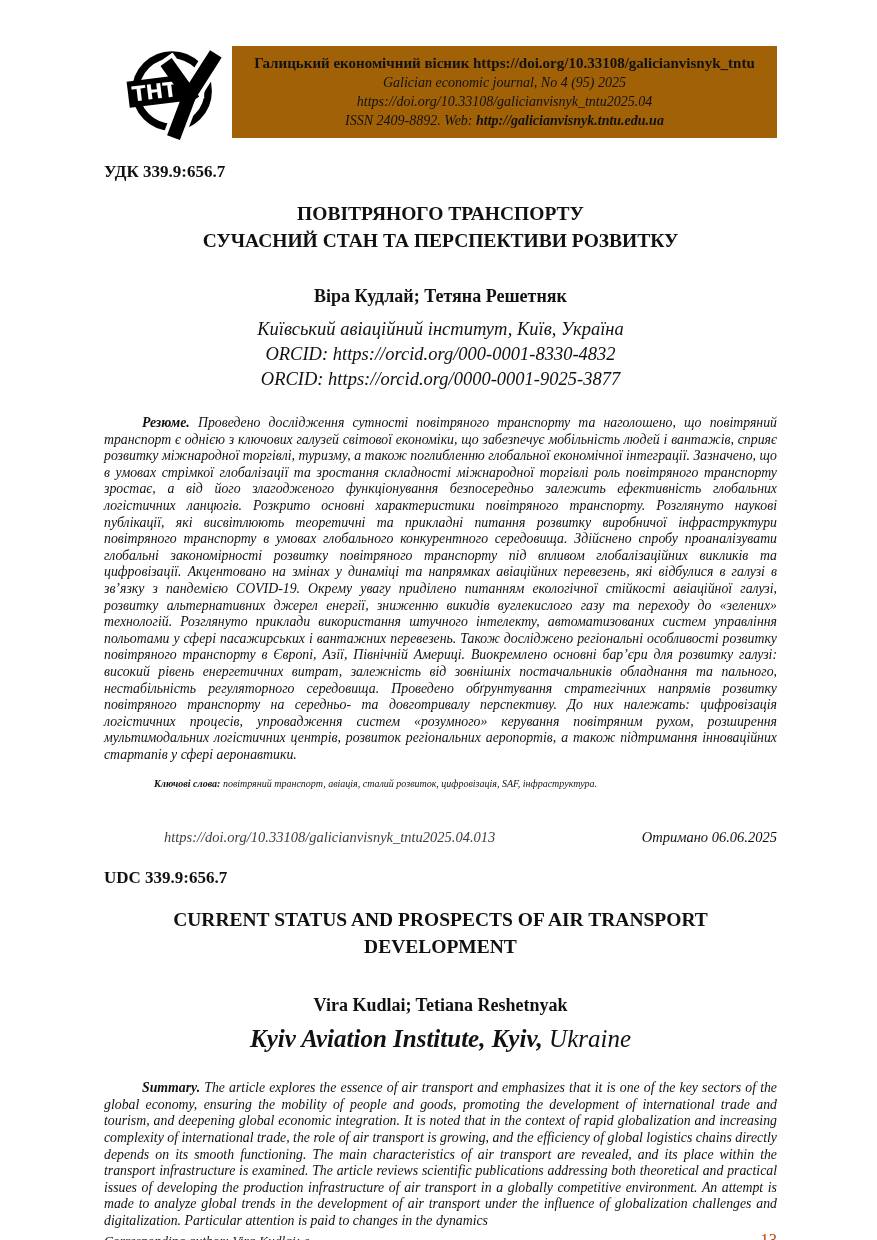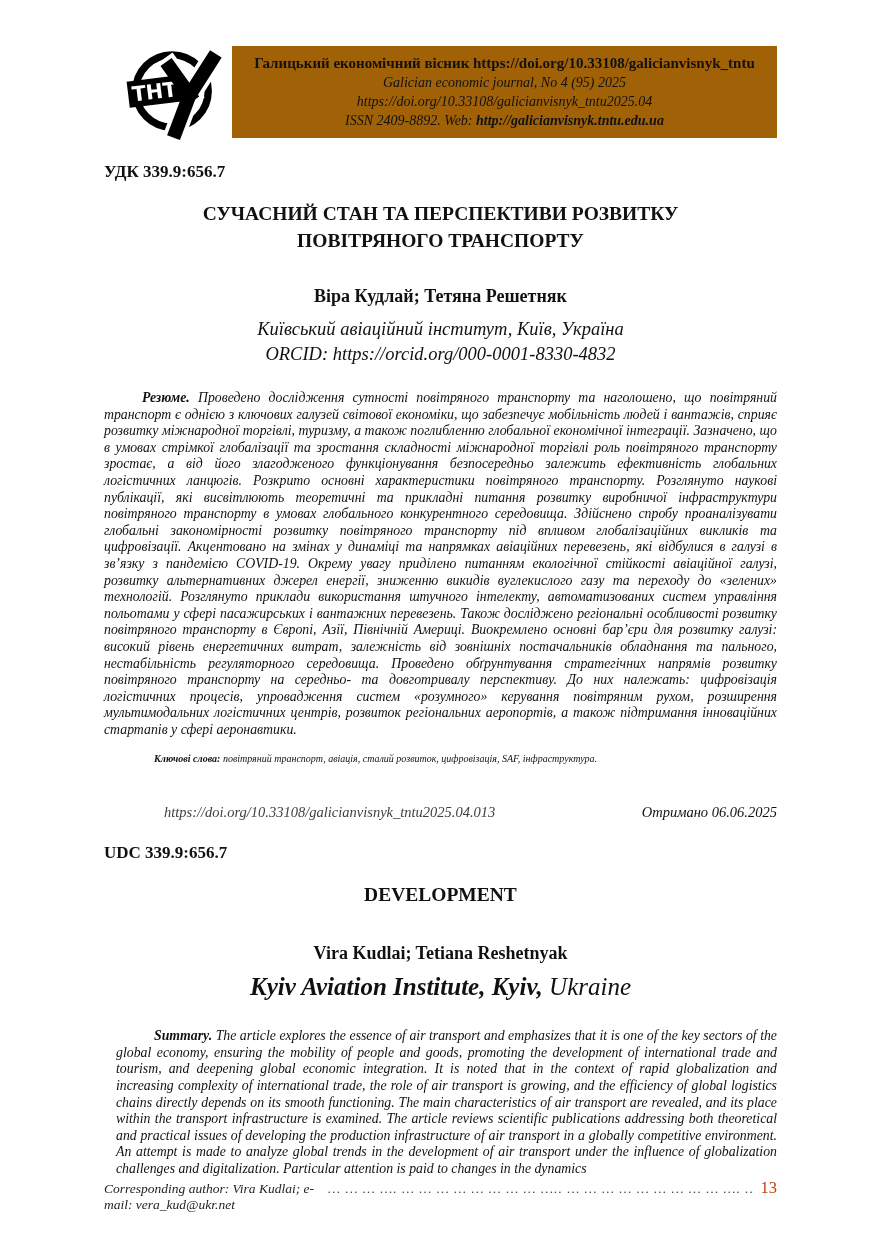--- a/index.html
+++ b/index.html
@@ -39,21 +39,21 @@
   .keywords .lead{font-weight:bold;}
   
   .doi-row{display:flex;align-items:baseline;margin-top:25px;font-size:14.5px;}
   .doi-link{font-style:italic;color:#404040;text-decoration:none;margin-left:60px;text-align:right;}
   .received{font-style:italic;margin-left:auto;}
   
   .udc{font-weight:bold;font-size:17px;margin-top:22px;}
   .affil-en{font-size:25px;text-align:center;margin-top:10px;line-height:26px;font-style:italic;}
   .affil-en .bold-part{font-weight:bold;}
   .summary{
-    margin:28px 0 0 12px;font-style:italic;font-size:13.8px;line-height:16.6px;
+    margin:28px 0 0 0;font-style:italic;font-size:13.8px;line-height:16.6px;
     text-align:justify;text-indent:38px;
   }
   .summary .lead{font-weight:bold;}
   
   .footer{
     margin-top:auto;display:flex;align-items:baseline;
     font-style:italic;font-size:13.5px;color:#222;
   }
   .foot-dots{
     flex:1 1 auto;overflow:hidden;white-space:nowrap;
@@ -87,41 +87,43 @@
       <div class="m-line1">Галицький економічний вісник https://doi.org/10.33108/galicianvisnyk_tntu</div>
       <div class="m-line">Galician economic journal, No 4 (95) 2025</div>
       <div class="m-line">https://doi.org/10.33108/galicianvisnyk_tntu2025.04</div>
       <div class="m-line"><span>ISSN 2409-8892. Web: </span><b>http://galicianvisnyk.tntu.edu.ua</b></div>
     </div>
   </header>
 
   <div class="udk">УДК 339.9:656.7</div>
 
   <h1 class="title">
+    <div>ПОВІТРЯНОГО ТРАНСПОРТУ</div>
     <div>СУЧАСНИЙ СТАН ТА ПЕРСПЕКТИВИ РОЗВИТКУ</div>
-    <div>ПОВІТРЯНОГО ТРАНСПОРТУ</div>
   </h1>
 
   <div class="authors">Віра Кудлай; Тетяна Решетняк</div>
 
   <div class="affil">Київський авіаційний інститут, Київ, Україна</div>
   <div class="orcid">ORCID: https://orcid.org/000-0001-8330-4832</div>
+  <div class="orcid">ORCID: https://orcid.org/0000-0001-9025-3877</div>
 
   <p class="abstract"><b class="lead">Резюме.</b><span> Проведено дослідження сутності повітряного транспорту та наголошено, що повітряний транспорт є однією з ключових галузей світової економіки, що забезпечує мобільність людей і вантажів, сприяє розвитку міжнародної торгівлі, туризму, а також поглибленню глобальної економічної інтеграції. Зазначено, що в умовах стрімкої глобалізації та зростання складності міжнародної торгівлі роль повітряного транспорту зростає, а від його злагодженого функціонування безпосередньо залежить ефективність глобальних логістичних ланцюгів. Розкрито основні характеристики повітряного транспорту. Розглянуто наукові публікації, які висвітлюють теоретичні та прикладні питання розвитку виробничої інфраструктури повітряного транспорту в умовах глобального конкурентного середовища. Здійснено спробу проаналізувати глобальні закономірності розвитку повітряного транспорту під впливом глобалізаційних викликів та цифровізації. Акцентовано на змінах у динаміці та напрямках авіаційних перевезень, які відбулися в галузі в зв’язку з пандемією COVID-19. Окрему увагу приділено питанням екологічної стійкості авіаційної галузі, розвитку альтернативних джерел енергії, зниженню викидів вуглекислого газу та переходу до «зелених» технологій. Розглянуто приклади використання штучного інтелекту, автоматизованих систем управління польотами у сфері пасажирських і вантажних перевезень. Також досліджено регіональні особливості розвитку повітряного транспорту в Європі, Азії, Північній Америці. Виокремлено основні бар’єри для розвитку галузі: високий рівень енергетичних витрат, залежність від зовнішніх постачальників обладнання та пального, нестабільність регуляторного середовища. Проведено обґрунтування стратегічних напрямів розвитку повітряного транспорту на середньо- та довготривалу перспективу. До них належать: цифровізація логістичних процесів, упровадження систем «розумного» керування повітряним рухом, розширення мультимодальних логістичних центрів, розвиток регіональних аеропортів, а також підтримання інноваційних стартапів у сфері аеронавтики.</span></p>
 
   <p class="keywords"><b class="lead">Ключові слова:</b><span> повітряний транспорт, авіація, сталий розвиток, цифровізація, SAF, інфраструктура.</span></p>
 
   <div class="doi-row">
     <a class="doi-link" href="#">https://doi.org/10.33108/galicianvisnyk_tntu2025.04.013</a>
     <span class="received">Отримано 06.06.2025</span>
   </div>
 
   <div class="udc">UDC 339.9:656.7</div>
 
   <h2 class="title">
+    <div>CURRENT STATUS AND PROSPECTS OF AIR TRANSPORT</div>
     <div>DEVELOPMENT</div>
   </h2>
 
   <div class="authors">Vira Kudlai; Tetiana Reshetnyak</div>
 
   <div class="affil-en"><span class="bold-part">Kyiv Aviation Institute, Kyiv,</span><span> Ukraine</span></div>
 
   <p class="summary"><b class="lead">Summary.</b><span> The article explores the essence of air transport and emphasizes that it is one of the key sectors of the global economy, ensuring the mobility of people and goods, promoting the development of international trade and tourism, and deepening global economic integration. It is noted that in the context of rapid globalization and increasing complexity of international trade, the role of air transport is growing, and the efficiency of global logistics chains directly depends on its smooth functioning. The main characteristics of air transport are revealed, and its place within the transport infrastructure is examined. The article reviews scientific publications addressing both theoretical and practical issues of developing the production infrastructure of air transport in a globally competitive environment. An attempt is made to analyze global trends in the development of air transport under the influence of globalization challenges and digitalization. Particular attention is paid to changes in the dynamics</span></p>
 
   <footer class="footer">

